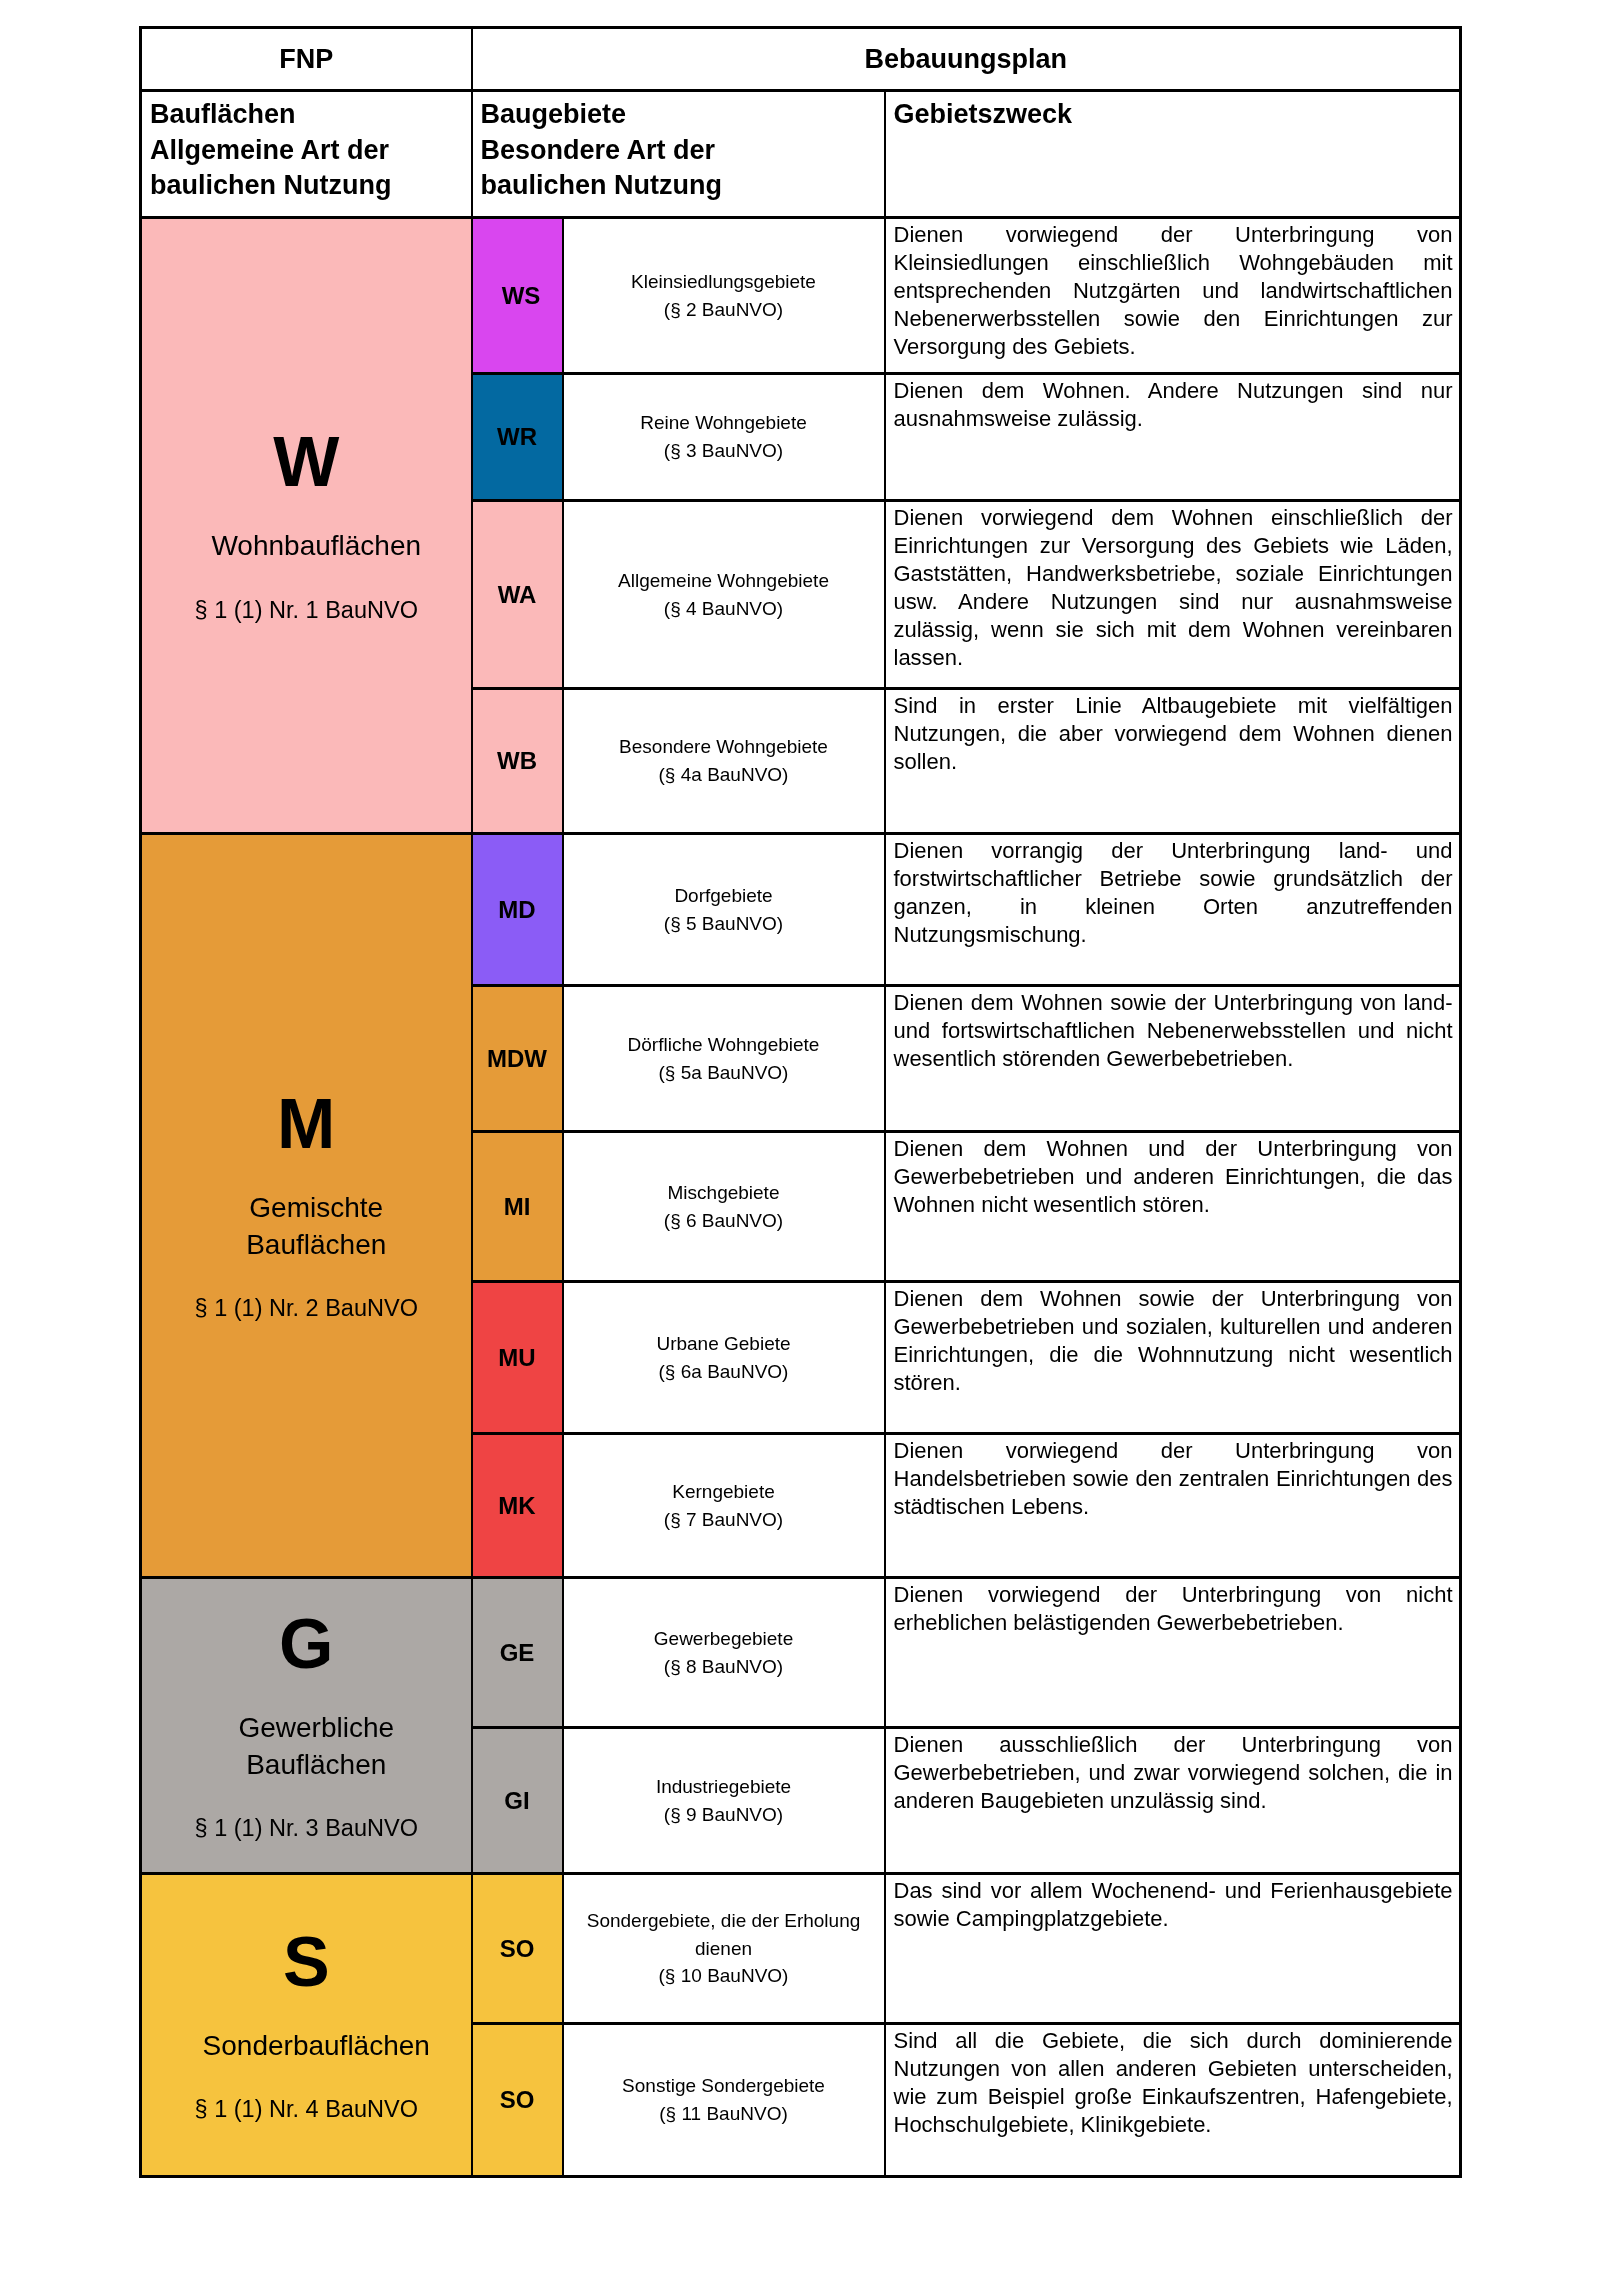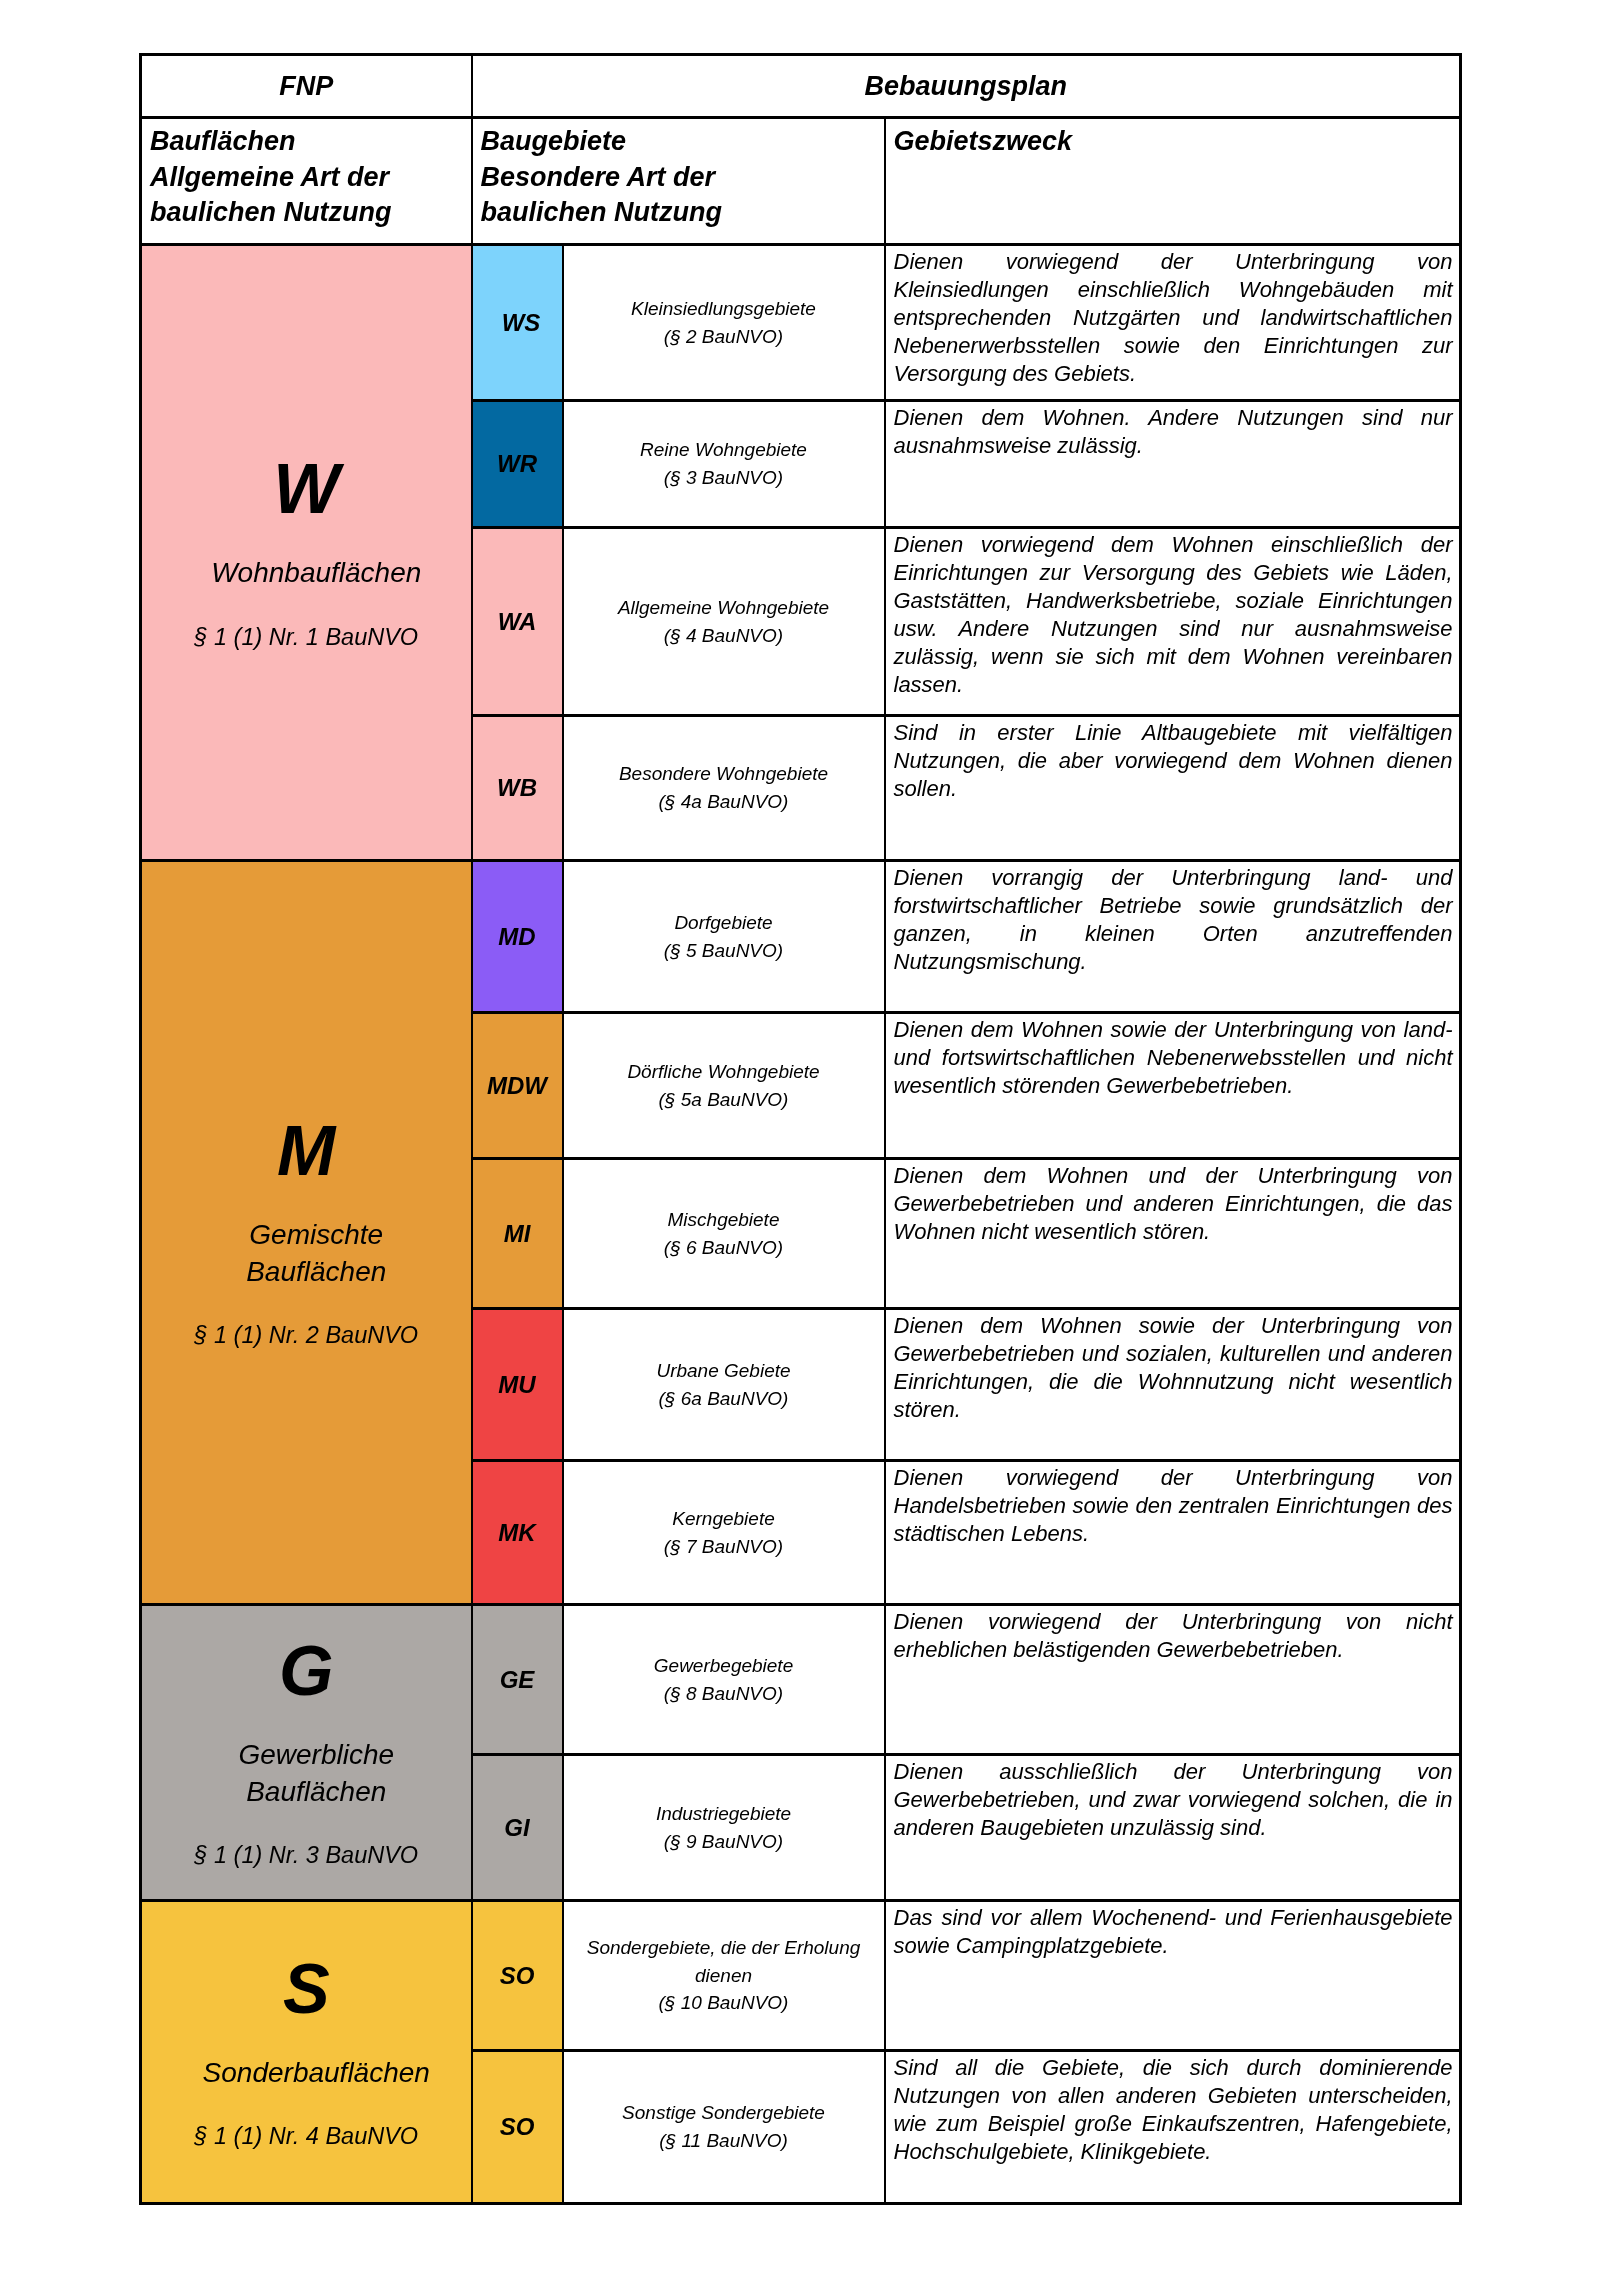--- a/index.html
+++ b/index.html
@@ -10,25 +10,24 @@
     color: #000000;
   }
   body {
     position: relative;
     width: 1621px;
     height: 2295px;
   }
   table.main {
     position: absolute;
     left: 139px;
-    top: 53px;
+    top: 26px;
     width: 1319px;
     border-collapse: collapse;
     table-layout: fixed;
-    font-style: italic;
   }
   td, th {
     border: 2.4px solid #000000;
     border-top-width: 3.2px;
     border-bottom-width: 3.2px;
     padding: 0;
     overflow: hidden;
   }
   table.main { border: 3.2px solid #000000; }
 
@@ -134,21 +133,21 @@
 baulichen Nutzung</th>
     <th class="hcol">Gebietszweck</th>
   </tr>
 
   <tr class="r-ws">
     <td class="groupcell" rowspan="4" style="background-color: rgb(251, 185, 185);">
       <div class="gletter">W</div>
       <div class="gname preline">Wohnbauflächen</div>
       <div class="gref">§ 1 (1) Nr. 1 BauNVO</div>
     </td>
-    <td class="abbr" style="background-color: #7dd3fc; padding-left: 8px;">WS</td>
+    <td class="abbr" style="background-color: #d946ef; padding-left: 8px;">WS</td>
     <td class="bname">
       <div>Kleinsiedlungsgebiete</div>
       <div>(§ 2 BauNVO)</div>
     </td>
     <td class="zweck">Dienen vorwiegend der Unterbringung von Kleinsiedlungen einschließlich Wohngebäuden mit entsprechenden Nutzgärten und landwirtschaftlichen Nebenerwerbsstellen sowie den Einrichtungen zur Versorgung des Gebiets.</td>
   </tr>
   <tr class="r-wr">
     <td class="abbr" style="background-color: #0369a1;">WR</td>
     <td class="bname">
       <div>Reine Wohngebiete</div>

